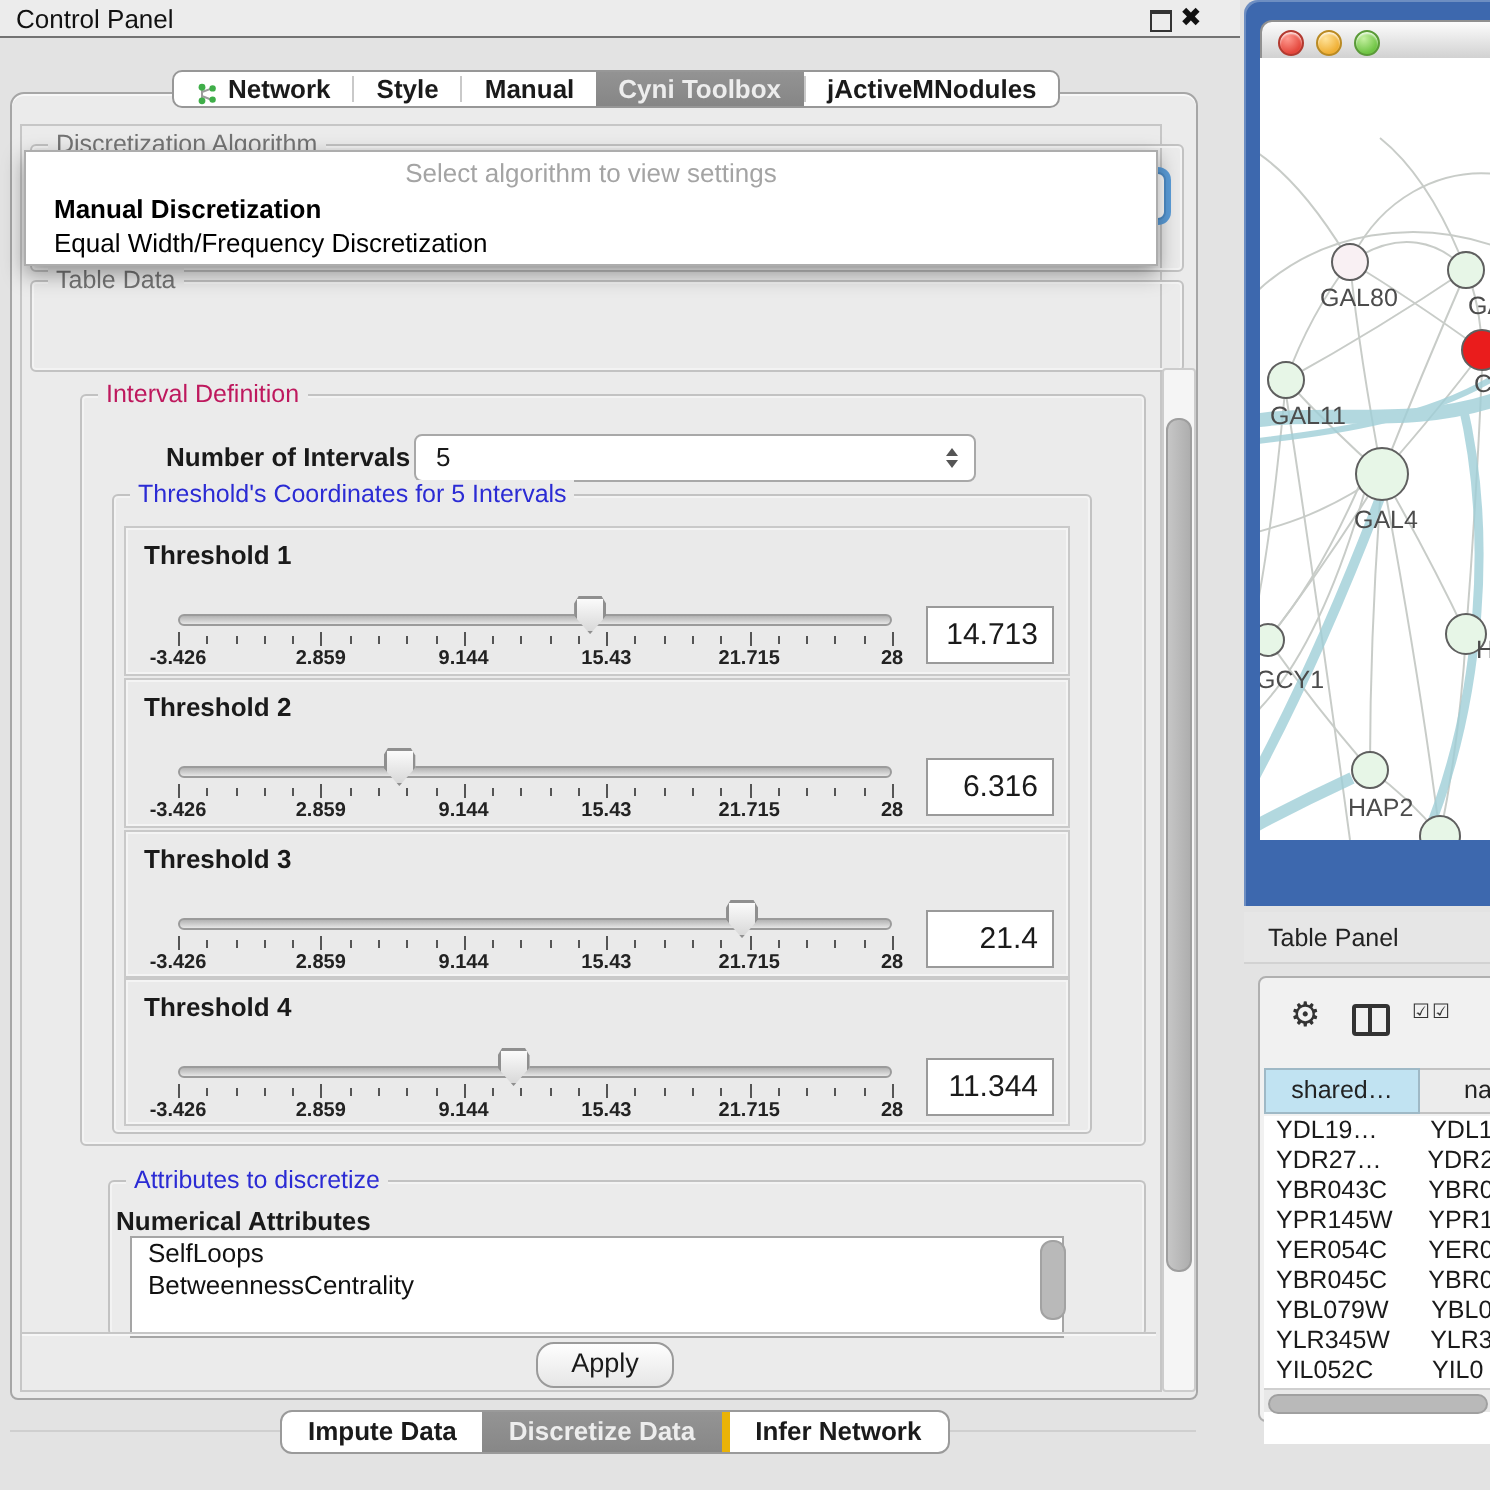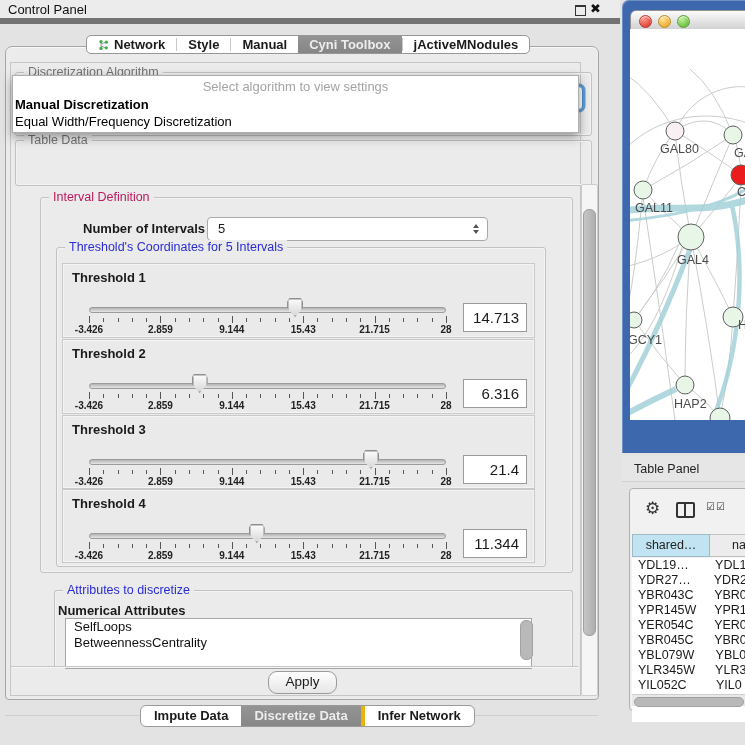--- a/index.html
+++ b/index.html
@@ -1,51 +1,51 @@
 <!DOCTYPE html>
 <html><head>
 <meta charset="utf-8">
 <style>
   html,body{margin:0;padding:0}
   body{width:745px;height:745px;position:relative;overflow:hidden;background:#e3e3e3;
        font-family:"Liberation Sans","DejaVu Sans",sans-serif;color:#1a1a1a;font-size:13px;}
   .abs{position:absolute}
 
   
-  .titlebar{left:0;top:0;width:620px;height:18px;background:#ececec;border-bottom:6px solid #737373}
+  .titlebar{left:0;top:0;width:620px;height:18px;background:#ececec;border-bottom:1px solid #737373}
   .titlebar .t{position:absolute;left:8px;top:2px;font-size:13px;color:#111}
   .float-btn{position:absolute;left:575px;top:5px;width:9px;height:8px;border:1px solid #333;border-top:2px solid #333}
   .close-btn{position:absolute;left:590px;top:1px;font-size:13px;font-weight:bold;color:#111}
 
   .panel{left:5px;top:46px;width:592px;height:652px;background:#ebebeb;border:1px solid #a6a6a6;
          border-radius:7px 7px 4px 4px;box-shadow:inset 0 1px 0 #f7f7f7}
   .viewport{left:10px;top:62px;width:569px;height:632px;border:1px solid #c6c6c6;background:#ebebeb}
 
   .tabbar{left:86px;top:35px;height:17px;display:flex;align-items:stretch;background:#fff;
           border:1px solid #979797;border-radius:5px;overflow:hidden;z-index:30;font-weight:bold;font-size:13px}
-  .tabbar .tab{padding:0 11px;line-height:17px;display:flex;align-items:center;gap:5px;color:#1a1a1a;white-space:nowrap}
+  .tabbar .tab{padding:0 11px;line-height:17px;display:flex;align-items:flex-end;gap:5px;color:#1a1a1a;white-space:nowrap}
   .tabbar .sep{width:1px;background:#c9c9c9;margin:2px 0}
   .tabbar .sel{background:linear-gradient(#939393,#868686);color:#ededed}
 
   .group{position:absolute;border:1px solid #c2c2c2;border-radius:3px;box-shadow:inset 0 0 0 1px #f3f3f3}
   .gtitle{position:absolute;top:-8px;left:8px;background:#ebebeb;padding:0 4px;font-size:12.5px;color:#737373;white-space:nowrap}
   .t-green{color:#be185d}.t-blue{color:#2b2bd4}
 
   .combo{position:absolute;background:#fff;border:1px solid #a8a8a8;border-radius:4px;height:22px;line-height:22px;
          padding-left:9px;font-size:13px;color:#111}
   .combo .arrows{position:absolute;right:7px;top:0;height:100%;display:flex;flex-direction:column;justify-content:center;gap:1px}
   .combo .arrows i{width:0;height:0;border-left:3.5px solid transparent;border-right:3.5px solid transparent;display:block}
   .combo .arrows .up{border-bottom:4px solid #555}
   .combo .arrows .dn{border-top:4px solid #555}
   .focusring{box-shadow:0 0 0 2.5px #5b9dd9;border-color:#4f8ec9}
 
   .popup{left:12px;top:75px;width:565px;height:56px;background:#fff;border:1px solid #adadad;z-index:50;
          box-shadow:0 4px 10px rgba(0,0,0,.38);font-size:13px}
   .popup .ph{height:18px;line-height:18px;text-align:center;color:#a4a4a4;margin-top:2px}
-  .popup .opt{height:17px;line-height:17px;padding-left:2px;color:#000}
+  .popup .opt{height:17px;line-height:17px;padding-left:14px;color:#000}
   .popup .opt.b{font-weight:bold}
 
   .tbox{position:absolute;left:62px;width:471px;border:1px solid #c9c9c9;background:#eaeaea;box-shadow:inset 0 0 0 1px #f4f4f4}
   .tlabel{position:absolute;left:9px;top:6px;font-weight:bold;font-size:13px}
   .slider{position:absolute;left:26px;top:31px;width:357px;height:40px}
   .track{position:absolute;left:0;right:0;top:12px;height:4px;border:1px solid #9b9b9b;border-radius:4px;
          background:linear-gradient(#b3b3b3,#e6e6e6)}
   .handle{position:absolute;top:3px;width:16px;height:19px;background:linear-gradient(#fefefe,#d5d5d5);
           clip-path:polygon(14% 0,86% 0,100% 20%,100% 52%,50% 100%,0 52%,0 20%);
           box-shadow:inset 0 0 0 1.5px #8f8f8f}

